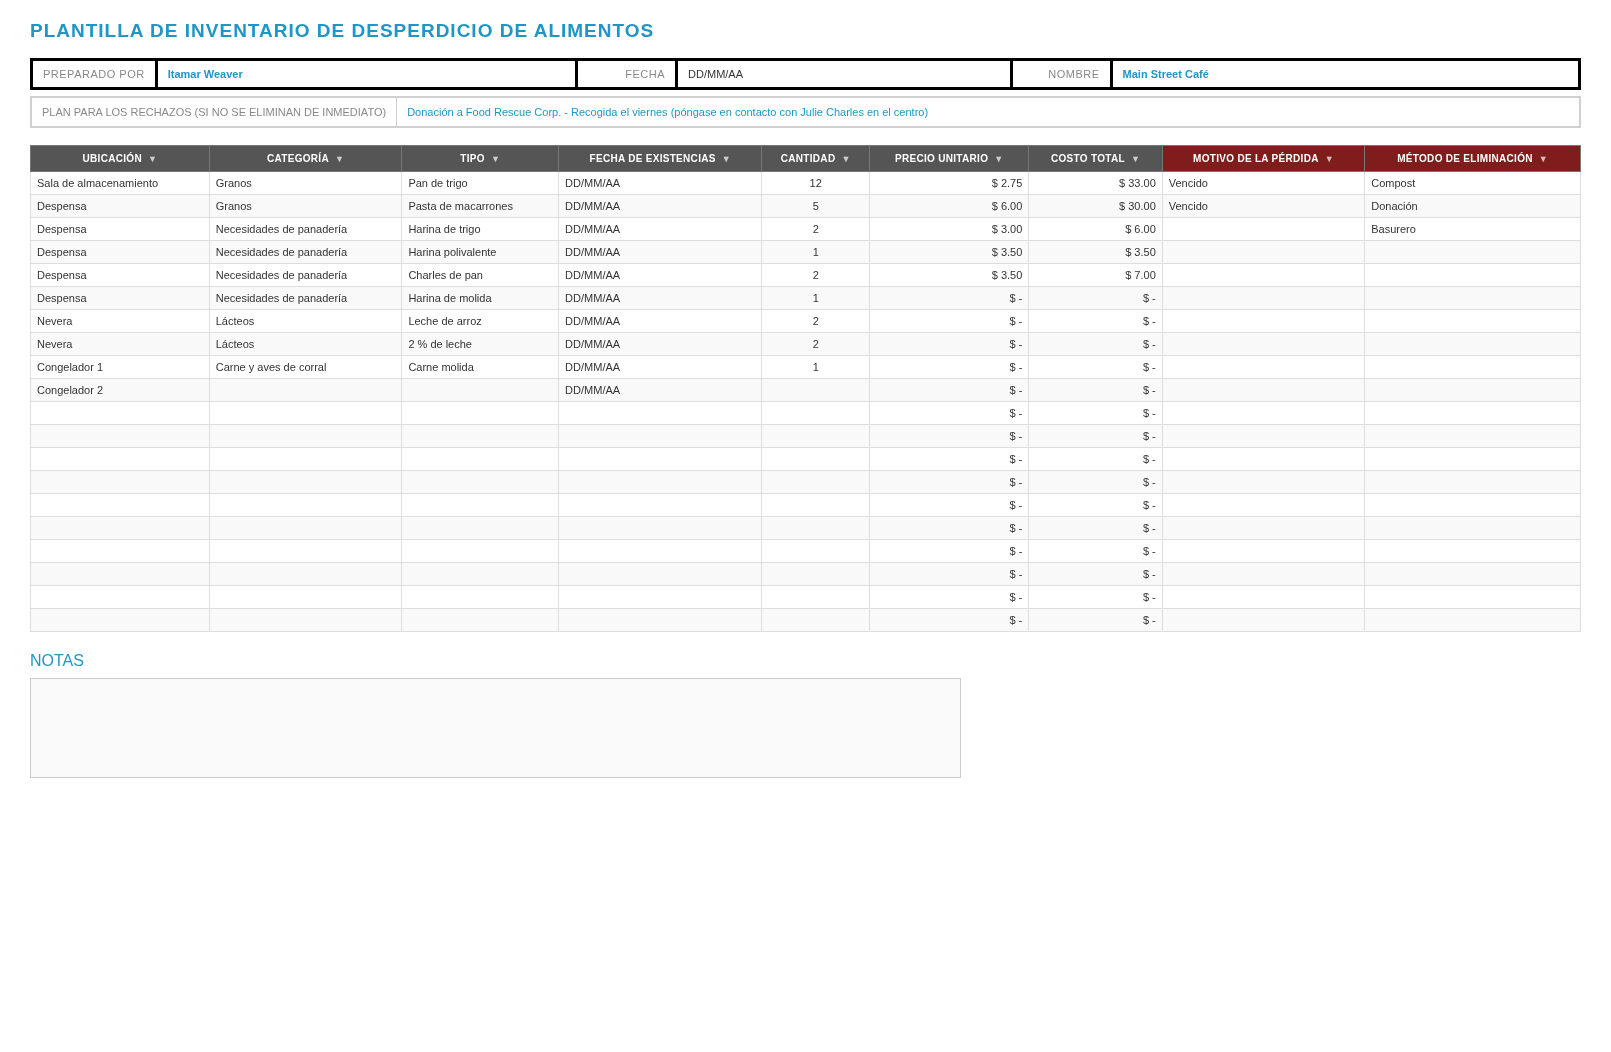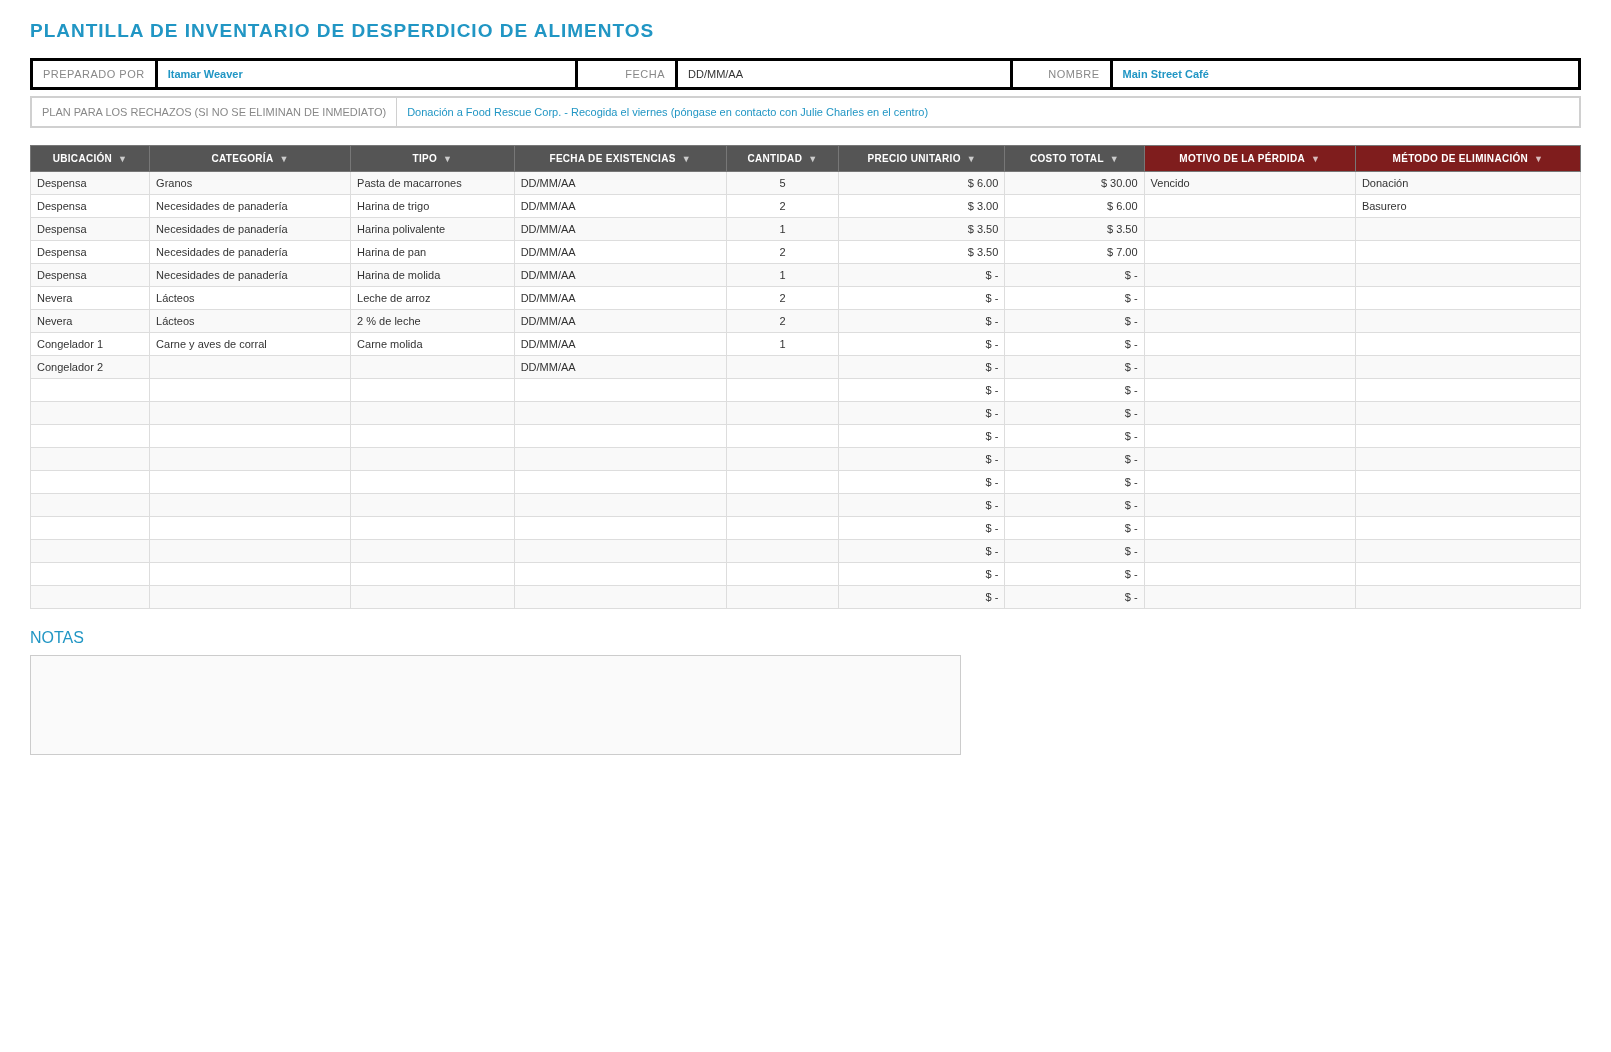--- a/index.html
+++ b/index.html
@@ -191,20 +191,31 @@
         </th>
         <th class="orange-header">
           <div class="th-with-arrow">MOTIVO DE LA PÉRDIDA <span class="dropdown-arrow">▼</span></div>
         </th>
         <th class="orange-header">
           <div class="th-with-arrow">MÉTODO DE ELIMINACIÓN <span class="dropdown-arrow">▼</span></div>
         </th>
       </tr>
   </thead>
   <tbody id="table-body">
+      <tr class="even-row">
+        <td>Sala de almacenamiento</td>
+        <td>Granos</td>
+        <td>Pan de trigo</td>
+        <td>DD/MM/AA</td>
+        <td class="center">12</td>
+        <td class="money">$ 2.75</td>
+        <td class="money">$ 33.00</td>
+        <td class="orange-cell">Vencido</td>
+        <td class="orange-cell">Compost</td>
+      </tr>
       <tr class="odd-row">
         <td>Despensa</td>
         <td>Granos</td>
         <td>Pasta de macarrones</td>
         <td>DD/MM/AA</td>
         <td class="center">5</td>
         <td class="money">$ 6.00</td>
         <td class="money">$ 30.00</td>
         <td class="orange-cell">Vencido</td>
         <td class="orange-cell">Donación</td>
@@ -227,21 +238,21 @@
         <td>DD/MM/AA</td>
         <td class="center">1</td>
         <td class="money">$ 3.50</td>
         <td class="money">$ 3.50</td>
         <td class="orange-cell"></td>
         <td class="orange-cell"></td>
       </tr>
       <tr class="even-row">
         <td>Despensa</td>
         <td>Necesidades de panadería</td>
-        <td>Harina de pan</td>
+        <td>Charles de pan</td>
         <td>DD/MM/AA</td>
         <td class="center">2</td>
         <td class="money">$ 3.50</td>
         <td class="money">$ 7.00</td>
         <td class="orange-cell"></td>
         <td class="orange-cell"></td>
       </tr>
       <tr class="odd-row">
         <td>Despensa</td>
         <td>Necesidades de panadería</td>

